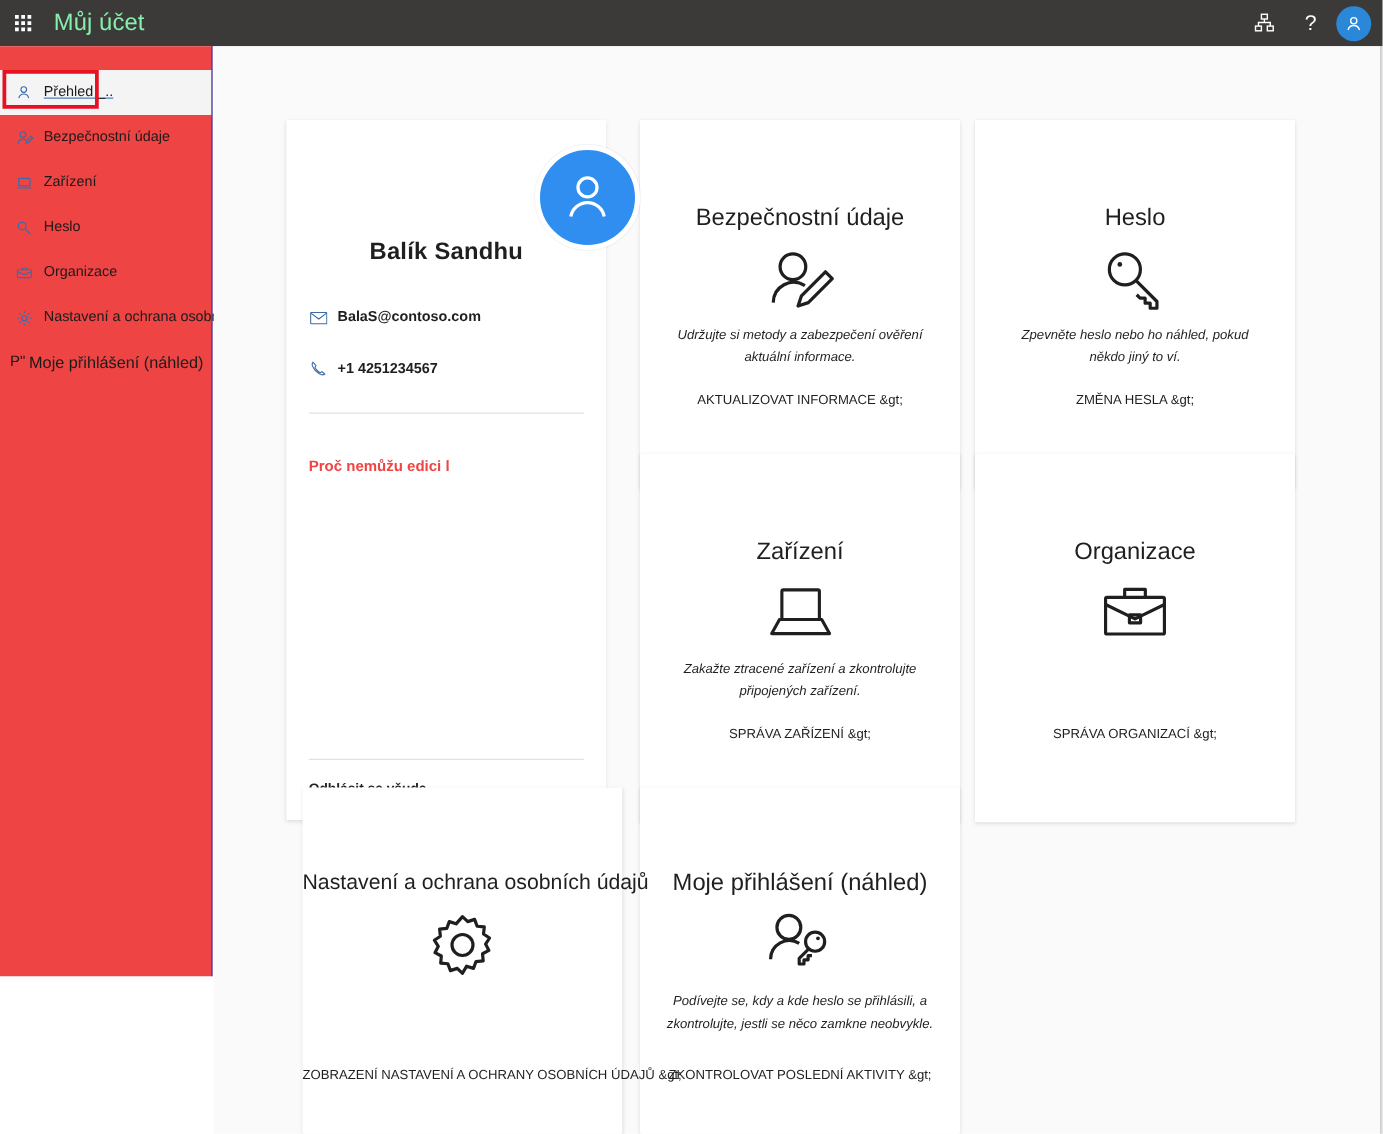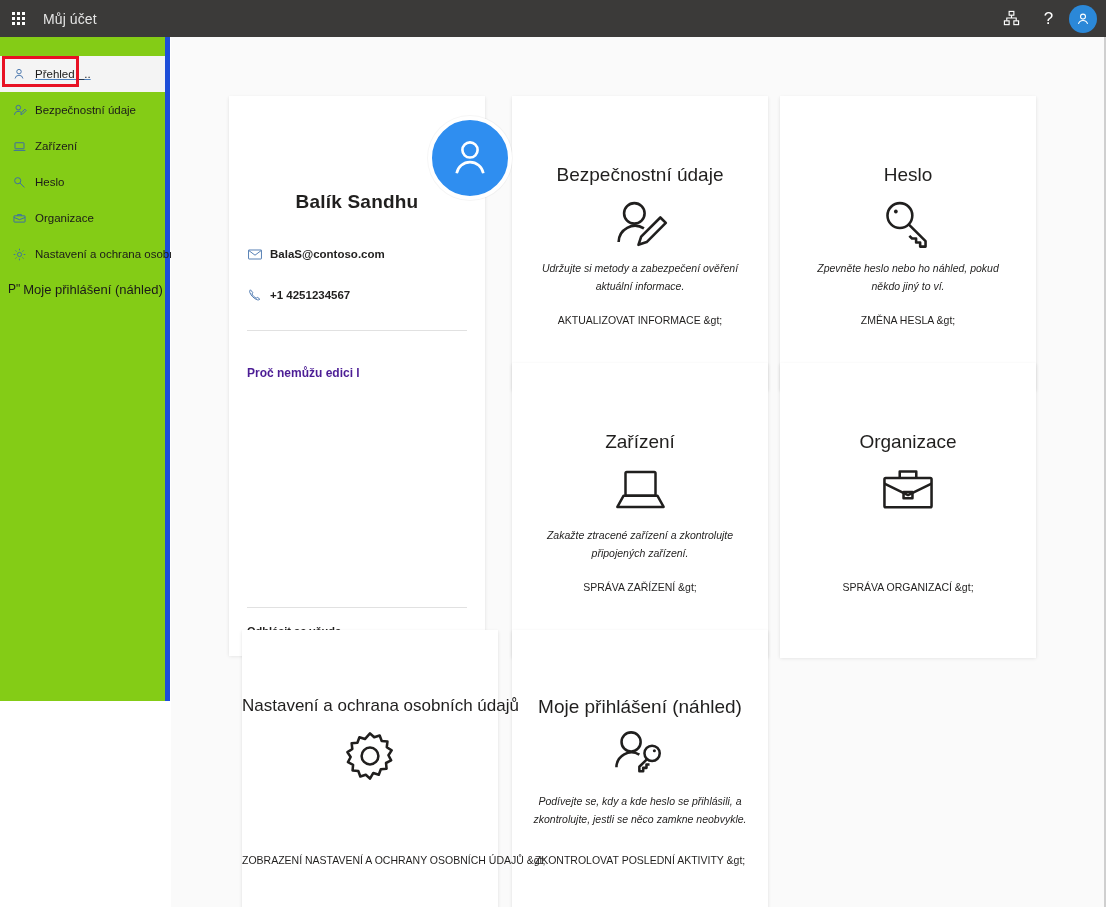--- a/index.html
+++ b/index.html
@@ -28,22 +28,22 @@
     flex: 0 0 auto;
   }
   #waffle .grid {
     display: grid;
     grid-template-columns: repeat(3, 3px);
     grid-template-rows: repeat(3, 3px);
     gap: 2px;
   }
   #waffle .grid i { display: block; width: 3px; height: 3px; background: #ffffff; }
   #app-title {
-    color: #e5e5e5;
-    font-size: 14px;
+    color: #86efac;
+    font-size: 19px;
     margin-left: 6px;
     letter-spacing: .1px;
     white-space: nowrap;
   }
   #topbar-right {
     margin-left: auto;
     display: flex;
     align-items: center;
     height: 37px;
   }
@@ -57,23 +57,23 @@
     width: 28px; height: 28px; border-radius: 50%;
     background: #2b88d8;
     display: flex; align-items: center; justify-content: center;
     margin-right: 9px; margin-left: 2px;
   }
 
   
   #sidebar {
     position: absolute;
     left: 0; top: 37px;
-    width: 170px; height: 664px;
-    background: #84cc16;
-    border-right: 5px solid #1d4ed8;
+    width: 170px; height: 744px;
+    background: #ef4444;
+    border-right: 1px solid #1d4ed8;
   }
   .nav-item {
     height: 36px;
     display: flex;
     align-items: center;
     padding-left: 10px;
     font-size: 11.5px;
     color: #1b1a19;
     white-space: nowrap;
     position: relative;
@@ -176,21 +176,21 @@
   #profile-divider-top {
     position: absolute;
     left: 18px; top: 234px;
     width: 220px; height: 1px;
     background: #e1e1e1;
   }
   #why-cannot-edit {
     position: absolute;
     left: 18px; top: 270px;
     font-size: 12px;
-    color: #4c1d95;
+    color: #ef4444;
     white-space: nowrap;
   }
   #profile-divider-bottom {
     position: absolute;
     left: 18px; top: 511px;
     width: 220px; height: 1px;
     background: #e1e1e1;
   }
   #signout-link {
     position: absolute;

